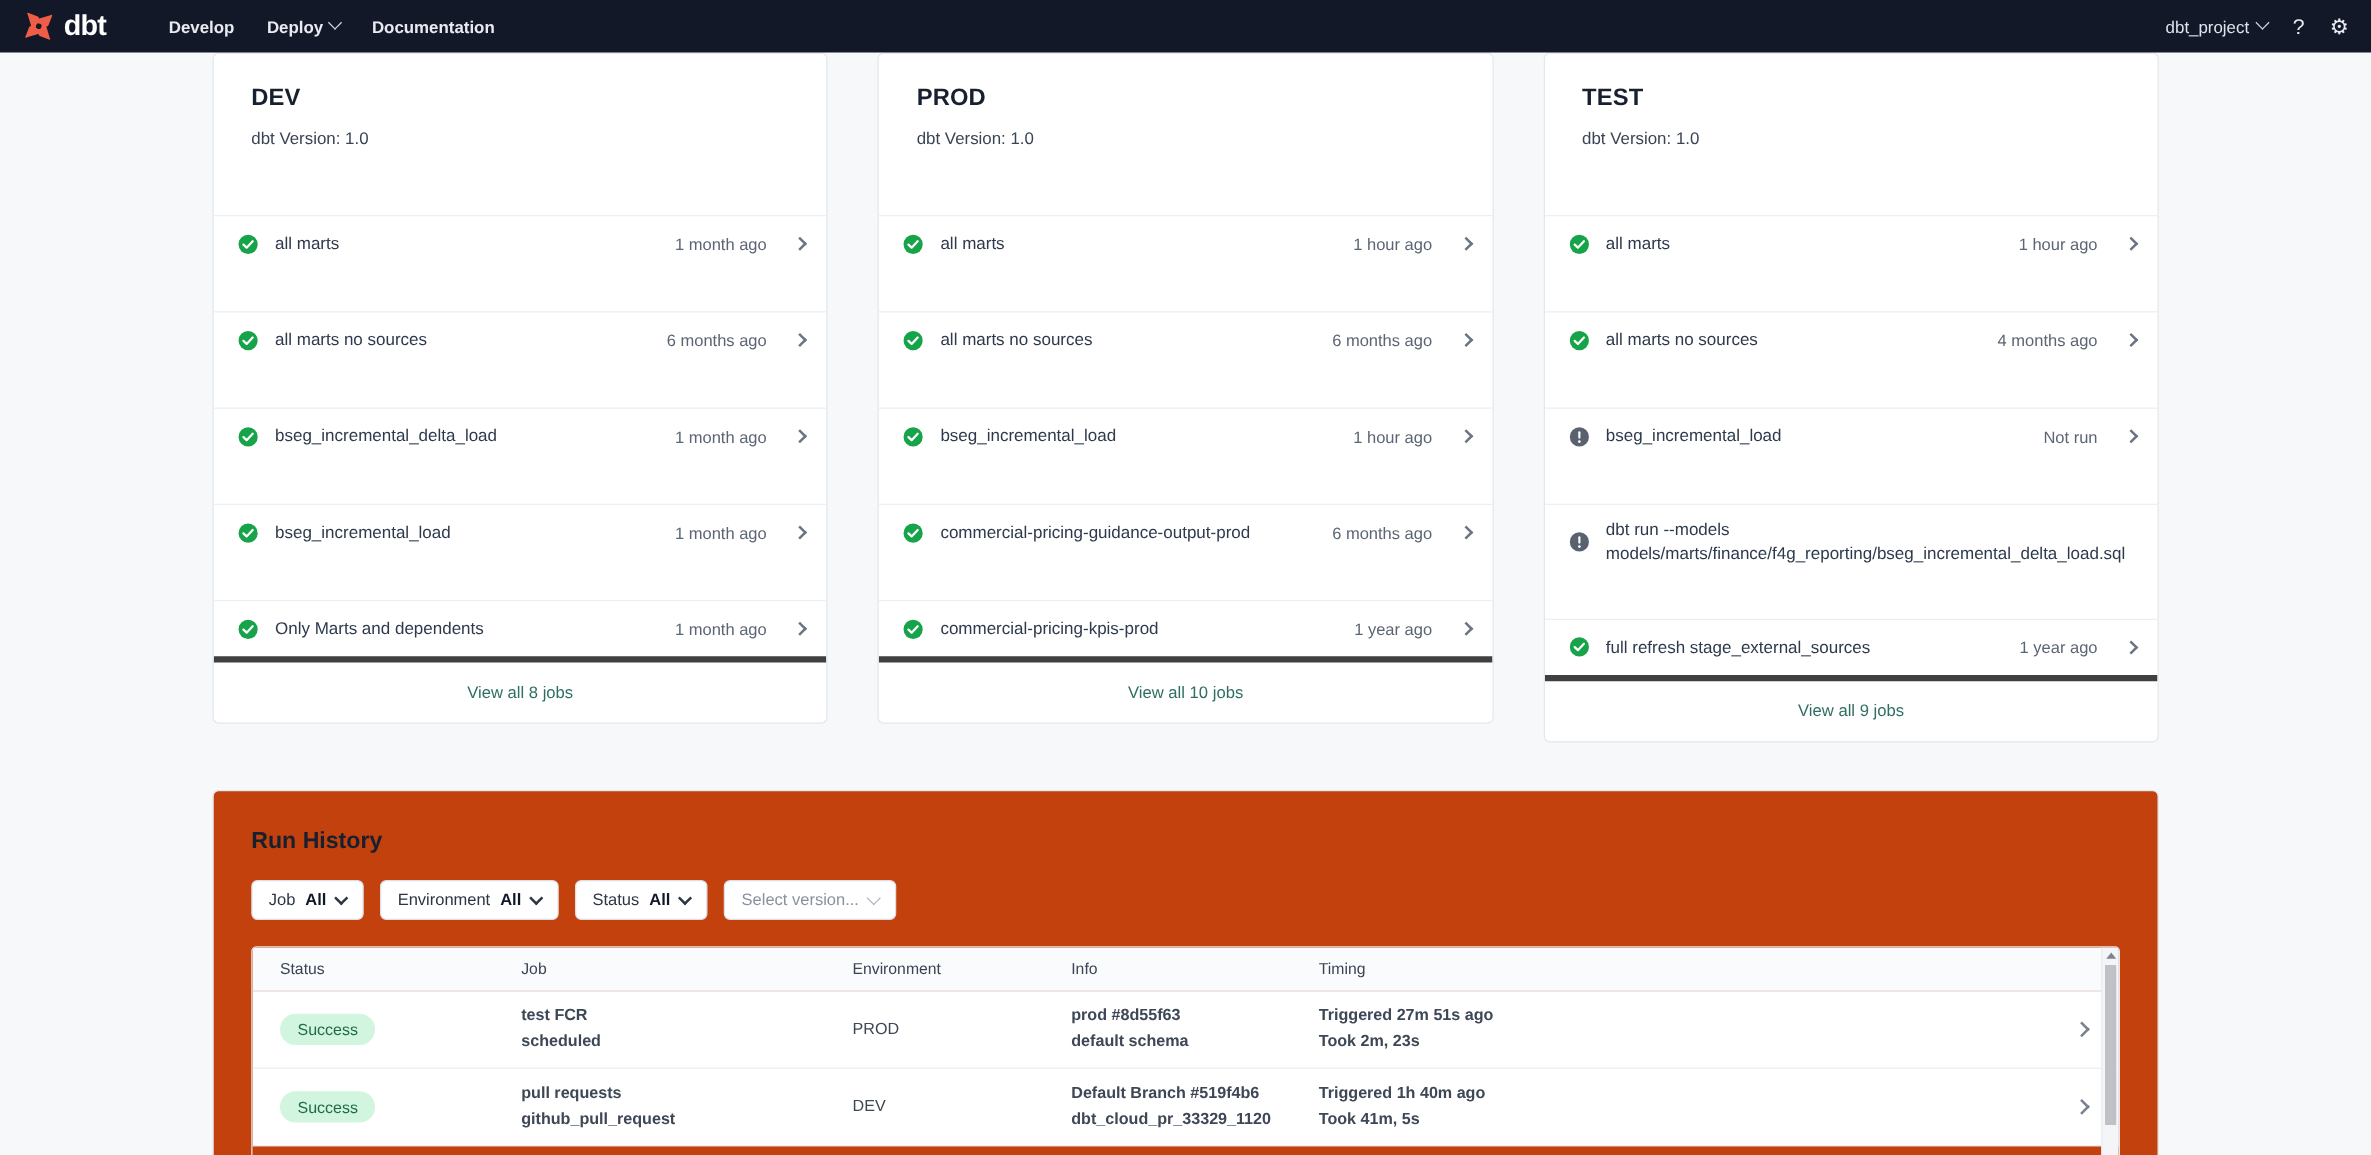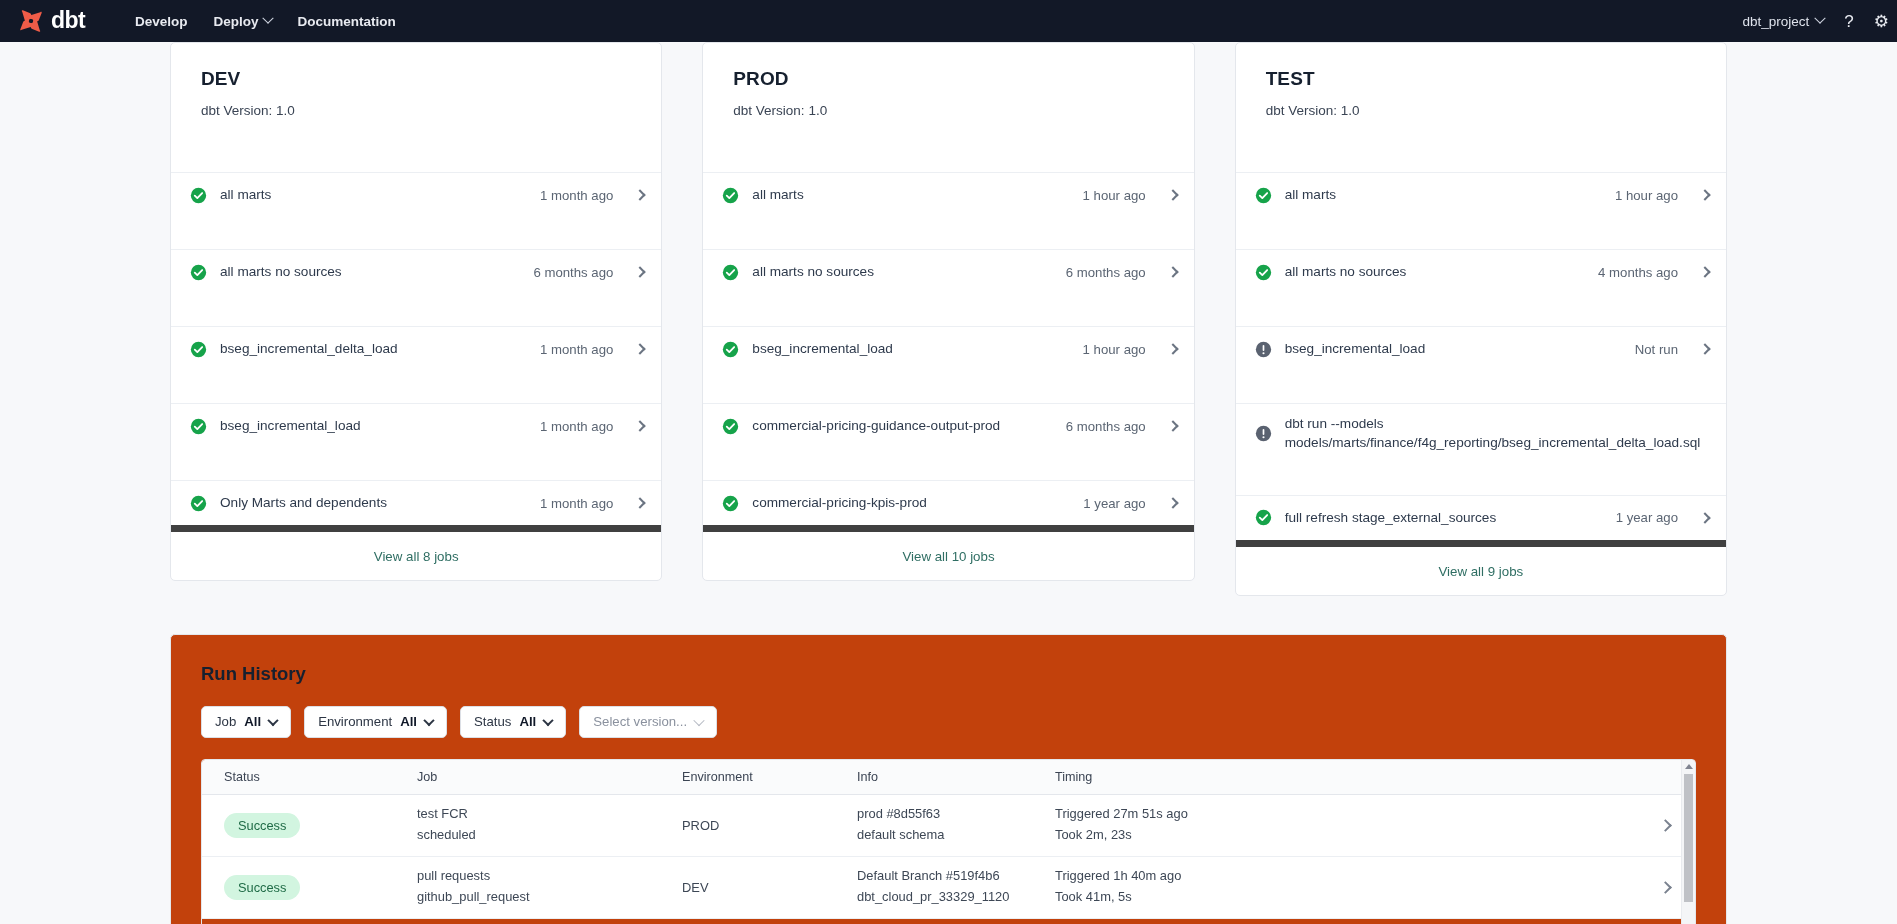--- a/index.html
+++ b/index.html
@@ -46,21 +46,21 @@
   }
   .caret {
     display: inline-block;
     width: 8px; height: 8px;
     border-right: 1.7px solid #cfd4e0;
     border-bottom: 1.7px solid #cfd4e0;
     transform: rotate(45deg) translate(-2px,-2px);
   }
   .topnav-right {
     position: absolute;
-    right: 8px;
+    right: 18px;
     top: 0;
     height: 42px;
     display: flex;
     align-items: center;
     gap: 20px;
   }
   .project-pill {
     color: #dfe3ec;
     font-size: 13.5px;
     display: flex;
@@ -153,21 +153,21 @@
     align-items: center;
   }
   .row-chev i {
     display: inline-block;
     width: 8px; height: 8px;
     border-top: 2px solid #6b7482;
     border-right: 2px solid #6b7482;
     transform: rotate(45deg);
   }
   .card-foot {
-    border-top: 7px solid #404040;
+    border-top: 5px solid #404040;
     text-align: center;
     padding: 15px 0;
   }
   .card-foot span {
     color: #2f6e63;
     font-size: 13.3px;
     cursor: pointer;
   }
 
   
@@ -245,21 +245,21 @@
     background: #ffffff;
   }
   .badge {
     display: inline-block;
     background: #d2f5e0;
     color: #1f6b46;
     font-size: 12.8px;
     border-radius: 13px;
     padding: 5px 14px;
   }
-  .cell-2l { display: flex; flex-direction: column; gap: 4px; }
+  .cell-2l { display: flex; flex-direction: column; gap: 4px; font-weight: bold; }
   .cell-2l span { font-size: 12.9px; color: #3d4755; line-height: 1.3; }
   .cell-1l { font-size: 12.9px; color: #3d4755; }
   .t-row .c-arrow { display: flex; justify-content: center; }
   .t-row .c-arrow i {
     display: inline-block;
     width: 9px; height: 9px;
     border-top: 2px solid #7a828f;
     border-right: 2px solid #7a828f;
     transform: rotate(45deg);
   }

